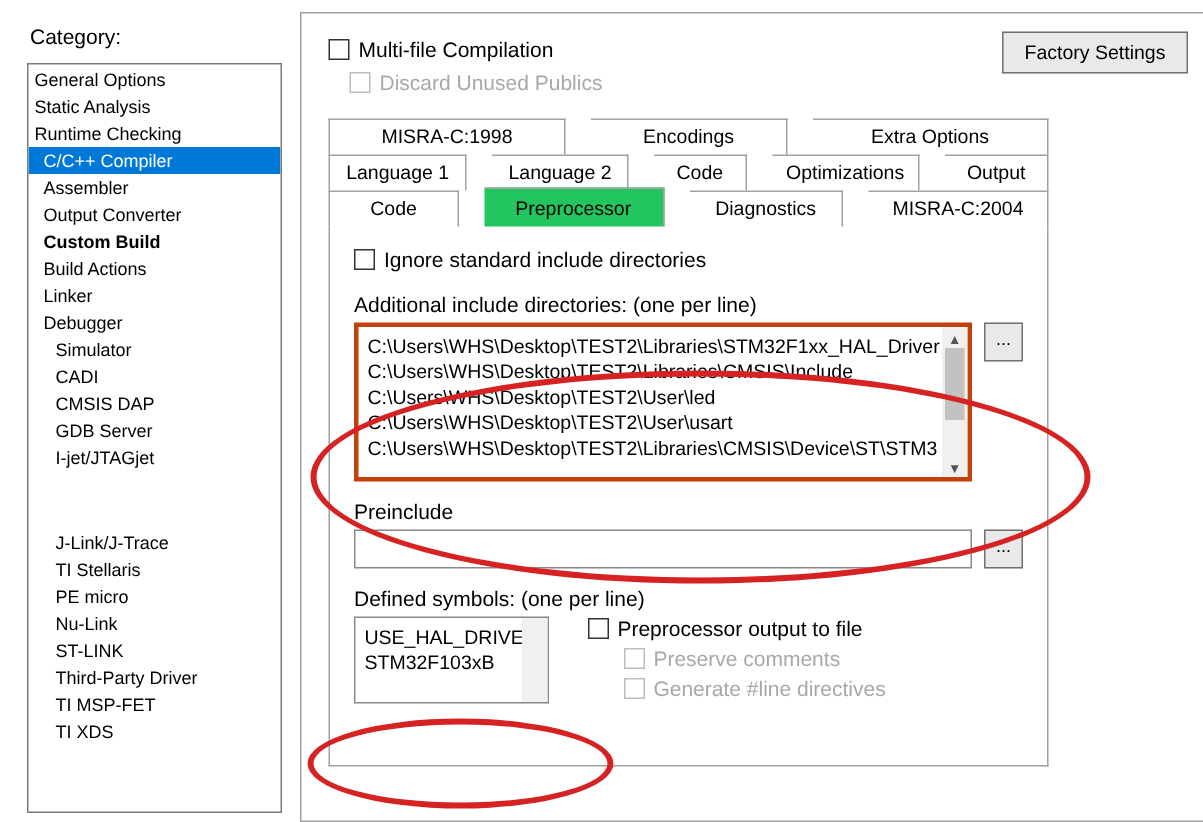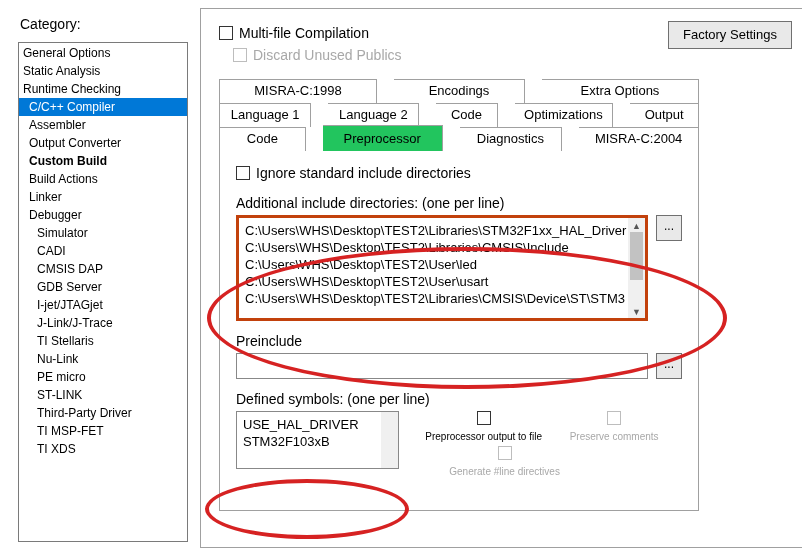--- a/index.html
+++ b/index.html
@@ -196,21 +196,21 @@
     height: 58px;
     font-size: 13px;
     padding: 4px 6px;
     line-height: 17px;
     white-space: pre;
     position: relative;
   }
   .defined-box .sb {
     position:absolute; right:0; top:0; bottom:0; width:17px; background:#f0f0f0;
   }
-  .right-opts .chk { margin-bottom: 4px; font-size:10px;flex-direction:column; }
+  .right-opts .chk { margin-bottom: 4px; font-size:14px; }
   .right-opts .sub { margin-left: 24px; }
   
   .annot {
     position: absolute;
     border: 4px solid #d62222;
     border-radius: 50% / 50%;
     pointer-events: none;
   }
 </style>
 </head>
@@ -228,24 +228,24 @@
         <div class="cat-item" style="padding-left: 10px;">Output Converter</div>
         <div class="cat-item" style="padding-left: 10px; font-weight: bold;">Custom Build</div>
         <div class="cat-item" style="padding-left: 10px;">Build Actions</div>
         <div class="cat-item" style="padding-left: 10px;">Linker</div>
         <div class="cat-item" style="padding-left: 10px;">Debugger</div>
         <div class="cat-item indent" style="padding-left: 18px;">Simulator</div>
         <div class="cat-item indent" style="padding-left: 18px;">CADI</div>
         <div class="cat-item indent" style="padding-left: 18px;">CMSIS DAP</div>
         <div class="cat-item indent" style="padding-left: 18px;">GDB Server</div>
         <div class="cat-item indent" style="padding-left: 18px;">I-jet/JTAGjet</div>
-        <div class="cat-item indent" style="padding-left: 18px;">J-Link/J-Trace</div>
+        <div class="cat-item indent" style="padding-left: 18px; margin-top: 39px;">J-Link/J-Trace</div>
         <div class="cat-item indent" style="padding-left: 18px;">TI Stellaris</div>
+        <div class="cat-item indent" style="padding-left: 18px;">PE micro</div>
         <div class="cat-item indent" style="padding-left: 18px;">Nu-Link</div>
-        <div class="cat-item indent" style="padding-left: 18px;">PE micro</div>
         <div class="cat-item indent" style="padding-left: 18px;">ST-LINK</div>
         <div class="cat-item indent" style="padding-left: 18px;">Third-Party Driver</div>
         <div class="cat-item indent" style="padding-left: 18px;">TI MSP-FET</div>
         <div class="cat-item indent" style="padding-left: 18px;">TI XDS</div>
       </div>
   </div>
 
   <div class="right-pane">
     <div class="factory-btn">Factory Settings</div>
 

